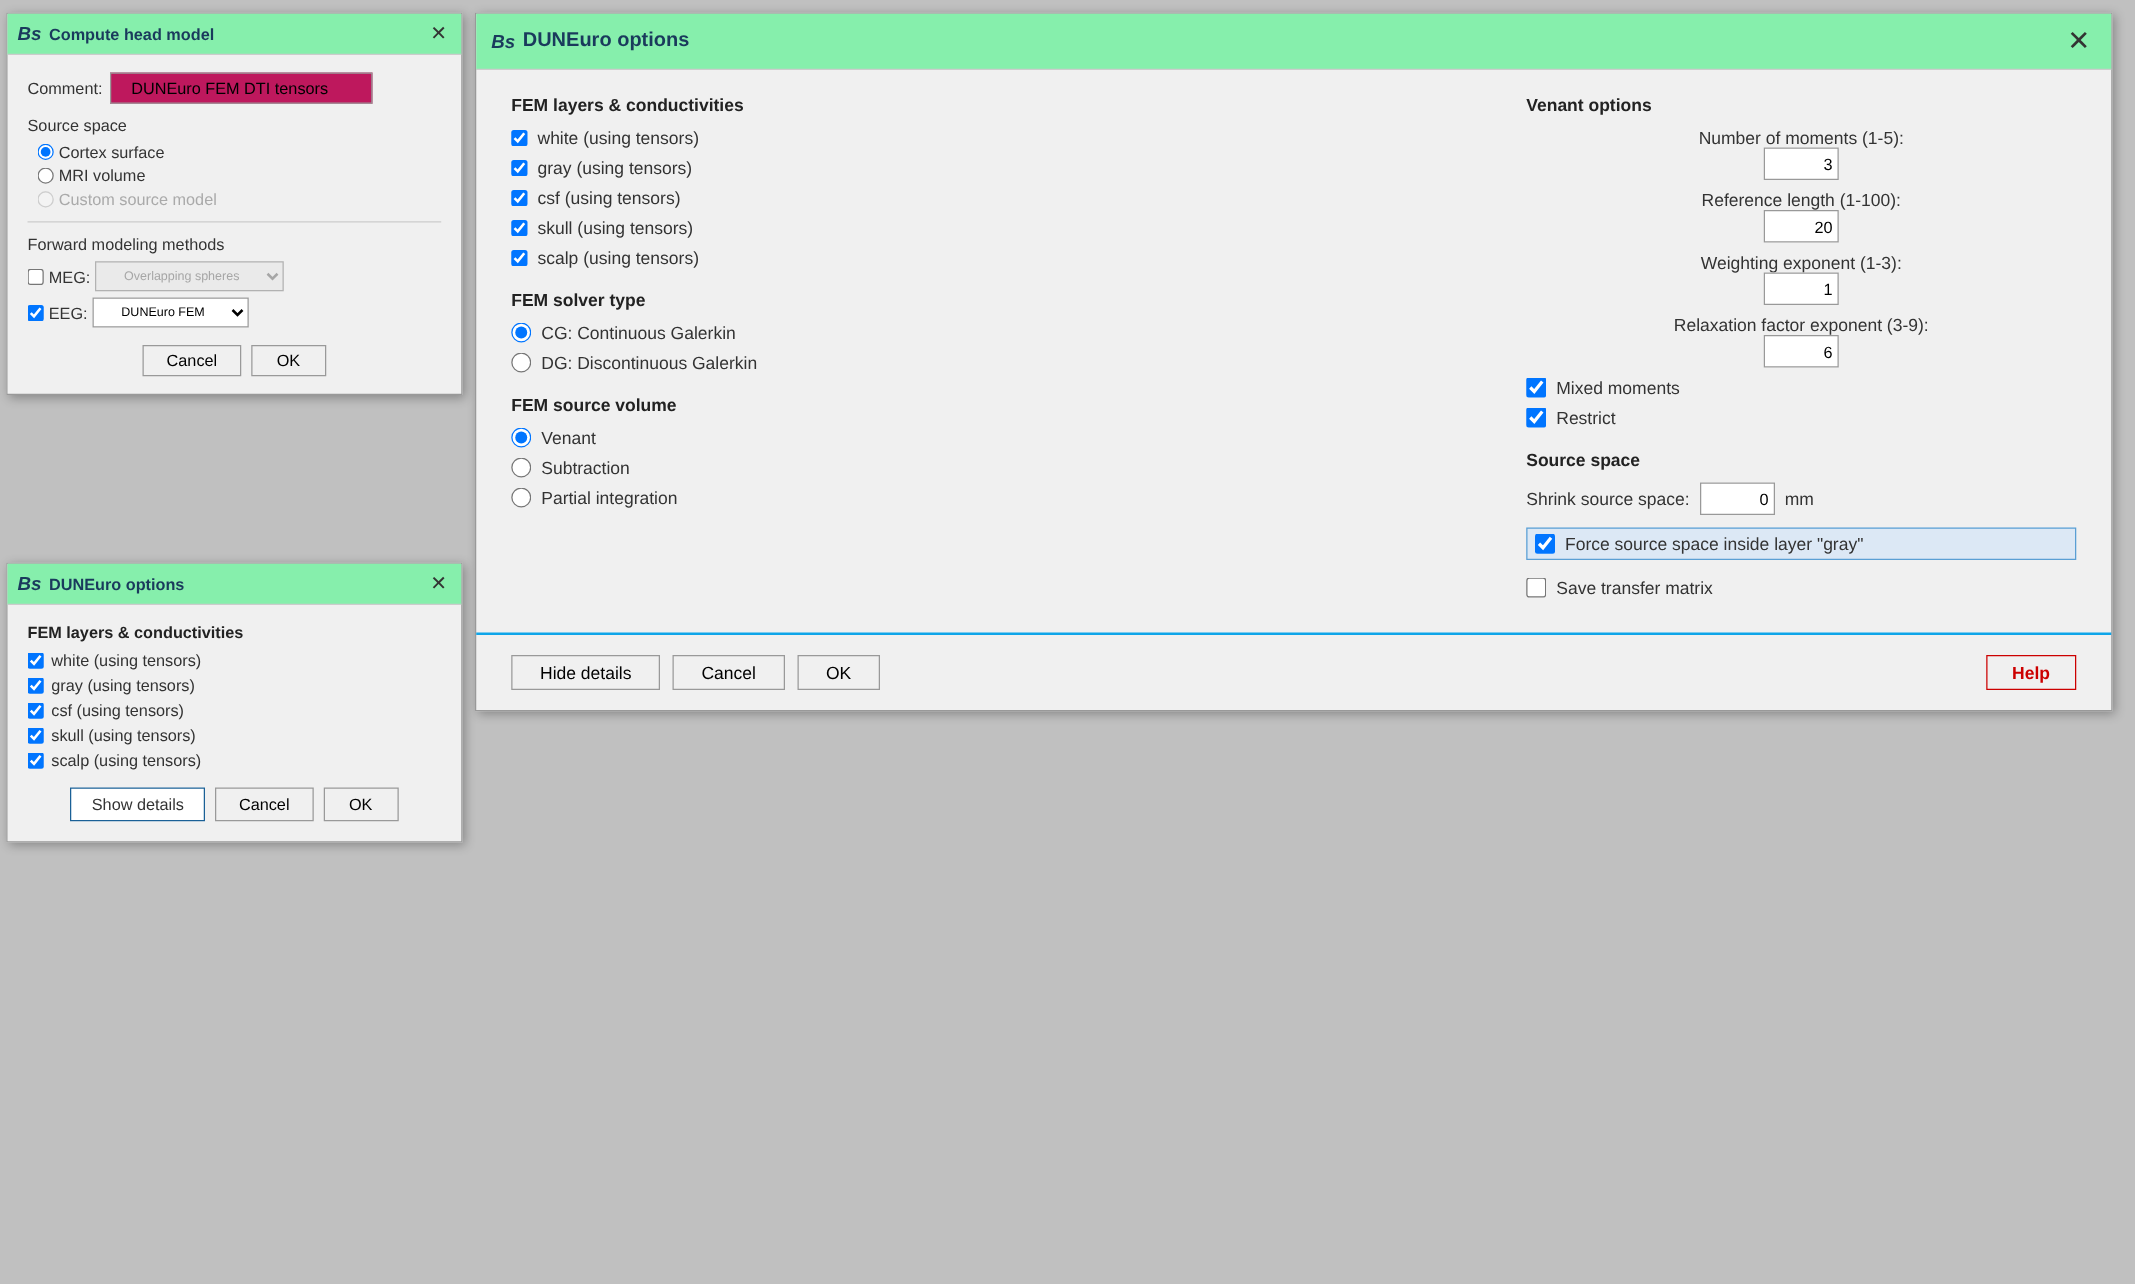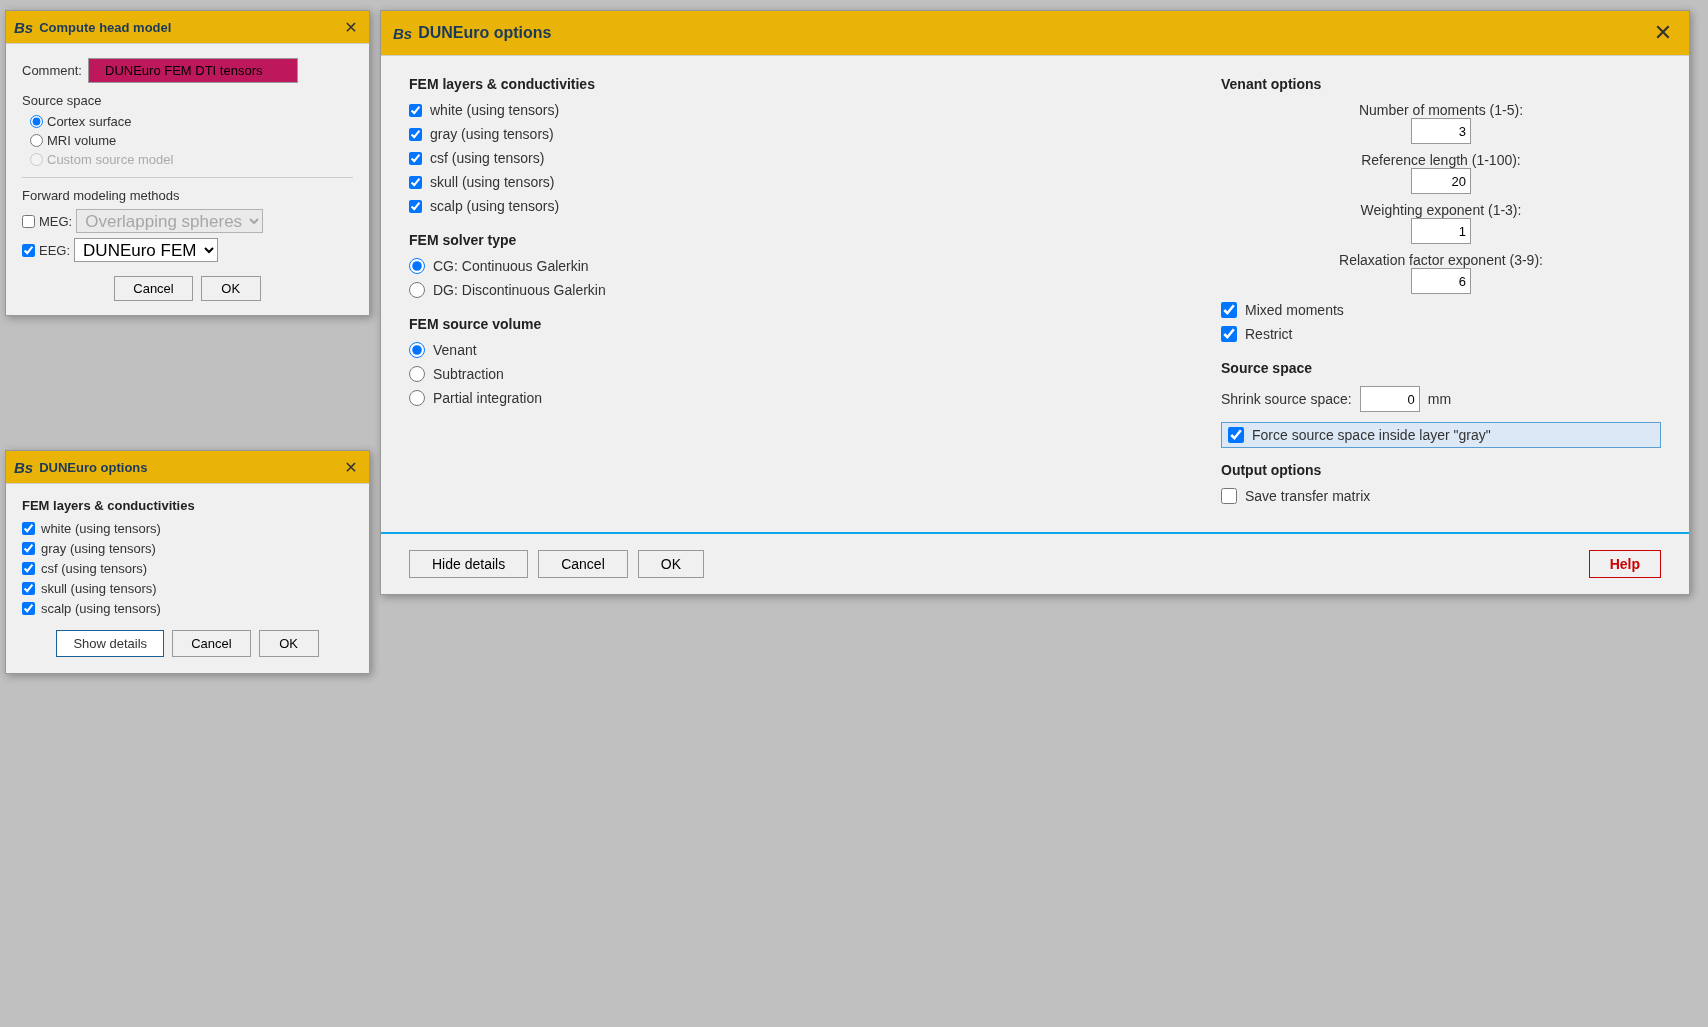--- a/index.html
+++ b/index.html
@@ -14,21 +14,21 @@
     }
 
     
     .window {
       position: absolute;
       background: #f0f0f0;
       border: 1px solid #999;
       box-shadow: 2px 2px 8px rgba(0,0,0,0.3);
     }
     .window-titlebar {
-      background: #eab308;
+      background: #86efac;
       padding: 6px 8px;
       display: flex;
       align-items: center;
       justify-content: space-between;
       border-bottom: 1px solid #ccc;
     }
     .window-title {
       display: flex;
       align-items: center;
       gap: 6px;
@@ -107,22 +107,22 @@
       display: flex;
       align-items: center;
       gap: 4px;
       margin-bottom: 5px;
     }
     .checkbox-row label { color: #333; }
     .select-input {
       border: 1px solid #999;
       background: white;
       height: 24px;
-      font-size: 17px;
-      padding: 0 4px;
+      font-size: 10px;
+      padding: 0 18px;
     }
     .select-disabled {
       background: #e8e8e8;
       color: #888;
     }
 
     .button-row {
       display: flex;
       justify-content: center;
       gap: 8px;
@@ -525,21 +525,20 @@
         <span class="shrink-label">Shrink source space:</span>
         <input class="shrink-input" type="text" value="0" style="">
         <span class="shrink-unit">mm</span>
       </div>
       <div class="force-checkbox-row">
         <input type="checkbox" checked="" style="">
         <span>Force source space inside layer "gray"</span>
       </div>
 
       <div class="output-section">
-        <div class="large-section-title">Output options</div>
         <div class="large-checkbox-row">
           <input type="checkbox" style="">
           <span>Save transfer matrix</span>
         </div>
       </div>
     </div>
   </div>
 
   <div class="large-bottom-buttons">
     <button class="large-btn">Hide details</button>

